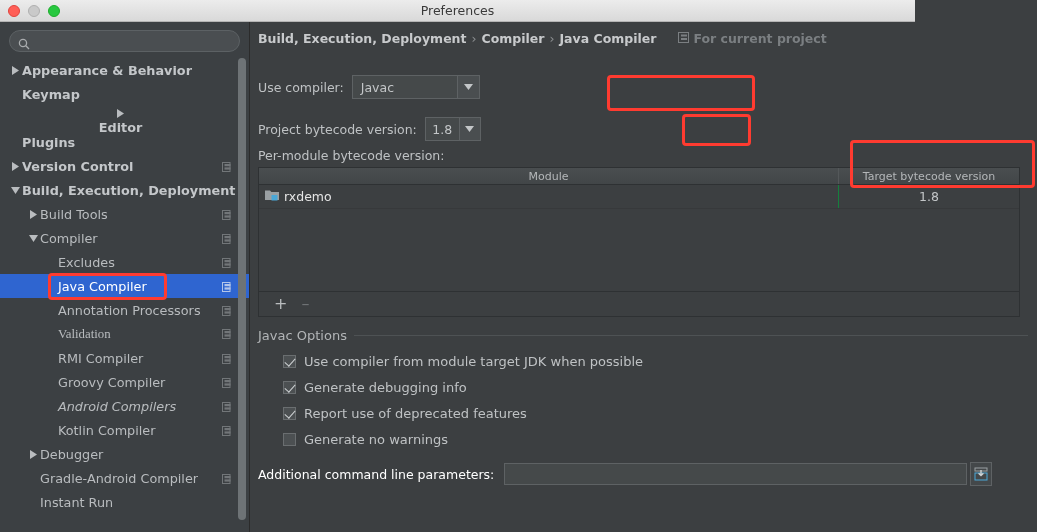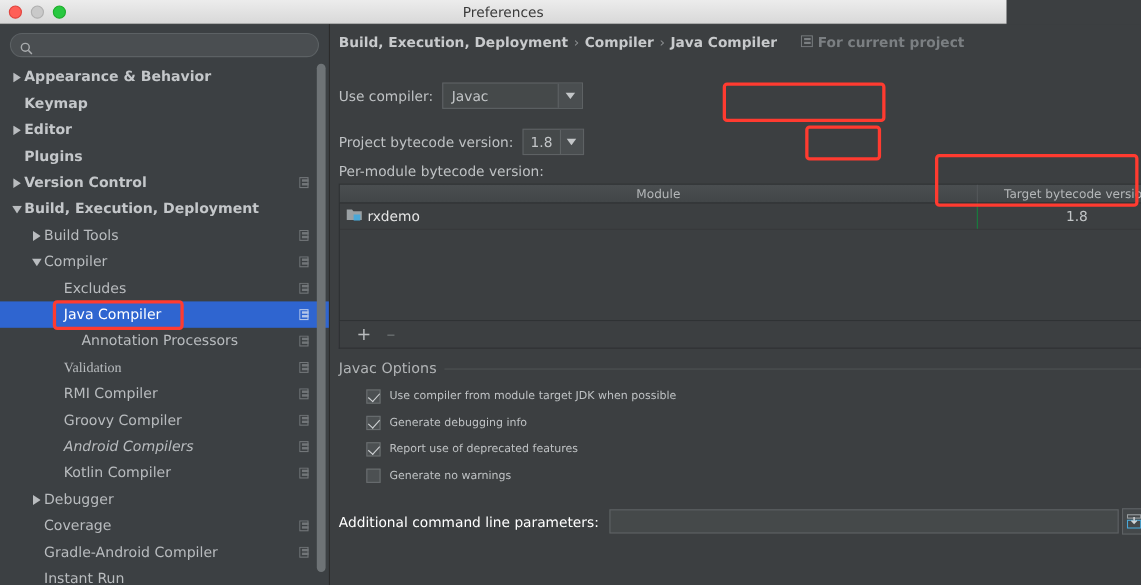--- a/index.html
+++ b/index.html
@@ -33,21 +33,21 @@
 
   
   #body-wrap {
     position: absolute; top: 22px; left: 0;
     width: 1037px; height: 510px;
     display: flex;
   }
 
   
   #sidebar {
-    width: 300px; height: 510px;
+    width: 250px; height: 510px;
     background: #3c4043;
     position: relative;
     overflow: hidden;
     border-right: 1px solid #2b2b2b;
   }
   #search-wrap { padding: 8px 9px 6px 9px; }
   #search-box {
     height: 22px;
     background: #4a4e51;
     border: 1px solid #5c6164;
@@ -183,21 +183,21 @@
     position: absolute; left: 8px; top: 306px;
     width: 770px;
   }
   #javac-title-row { display: flex; align-items: center; gap: 7px; }
   #javac-title { font-size: 13px; color: #b2b5b7; white-space: nowrap; }
   #javac-line { flex: 1; height: 1px; background: #4e5254; }
 
   .cb-row {
     display: flex; align-items: center; gap: 8px;
     margin-top: 11px; padding-left: 25px;
-    font-size: 10px; color: #bfc2c4;
+    font-size: 13px; color: #bfc2c4;
   }
   .cbox {
     width: 13px; height: 13px; flex: 0 0 13px;
     background: #4c5052; border: 1px solid #6a6e70;
     position: relative;
   }
   .cbox.checked::after {
     content: ""; position: absolute;
     left: 3px; top: 0px; width: 5px; height: 9px;
     border: solid #cfd2d4; border-width: 0 1.6px 1.6px 0;
@@ -267,21 +267,21 @@
             <svg width="7" height="9" viewBox="0 0 7 9">
               <polygon points="0,0 7,4.5 0,9" fill="#b9bcbf"></polygon>
             </svg>
           </span>
           <span class="tree-label">Appearance &amp; Behavior</span>
         </div>
         <div class="tree-row bold" style="padding-left: 8px;">
           <span class="arrow"></span>
           <span class="tree-label">Keymap</span>
         </div>
-        <div class="tree-row bold" style="padding-left: 8px;">
+        <div class="tree-row bold" style="padding-left: 8px; flex-direction: column;">
           <span class="arrow">
             <svg width="7" height="9" viewBox="0 0 7 9">
               <polygon points="0,0 7,4.5 0,9" fill="#b9bcbf"></polygon>
             </svg>
           </span>
           <span class="tree-label">Editor</span>
         </div>
         <div class="tree-row bold" style="padding-left: 8px;">
           <span class="arrow"></span>
           <span class="tree-label">Plugins</span>
@@ -344,21 +344,21 @@
         </div>
         <div class="tree-row selected" style="padding-left: 44px;">
           <span class="arrow"></span>
           <span class="tree-label">Java Compiler</span>
           <span class="mod-icon"><svg width="11" height="11" viewBox="0 0 11 11">
               <rect x="0.5" y="0.5" width="7.5" height="9" fill="none" stroke="#dfe5f2"></rect>
               <rect x="2.5" y="2" width="6" height="2.2" fill="#dfe5f2"></rect>
               <rect x="2.5" y="5.4" width="6" height="2.2" fill="#dfe5f2"></rect>
             </svg></span>
         </div>
-        <div class="tree-row" style="padding-left: 44px; gap: 16px;">
+        <div class="tree-row" style="padding-left: 44px;">
           <span class="arrow"></span>
           <span class="tree-label">Annotation Processors</span>
           <span class="mod-icon"><svg width="11" height="11" viewBox="0 0 11 11">
               <rect x="0.5" y="0.5" width="7.5" height="9" fill="none" stroke="#85898c"></rect>
               <rect x="2.5" y="2" width="6" height="2.2" fill="#85898c"></rect>
               <rect x="2.5" y="5.4" width="6" height="2.2" fill="#85898c"></rect>
             </svg></span>
         </div>
         <div class="tree-row" style="padding-left: 44px; font-family: Liberation Serif, serif;">
           <span class="arrow"></span>
@@ -405,29 +405,20 @@
               <rect x="2.5" y="5.4" width="6" height="2.2" fill="#85898c"></rect>
             </svg></span>
         </div>
         <div class="tree-row" style="padding-left: 26px;">
           <span class="arrow">
             <svg width="7" height="9" viewBox="0 0 7 9">
               <polygon points="0,0 7,4.5 0,9" fill="#b9bcbf"></polygon>
             </svg>
           </span>
           <span class="tree-label">Debugger</span>
-        </div>
-        <div class="tree-row" style="padding-left: 26px;">
-          <span class="arrow"></span>
-          <span class="tree-label">Coverage</span>
-          <span class="mod-icon"><svg width="11" height="11" viewBox="0 0 11 11">
-              <rect x="0.5" y="0.5" width="7.5" height="9" fill="none" stroke="#85898c"></rect>
-              <rect x="2.5" y="2" width="6" height="2.2" fill="#85898c"></rect>
-              <rect x="2.5" y="5.4" width="6" height="2.2" fill="#85898c"></rect>
-            </svg></span>
         </div>
         <div class="tree-row" style="padding-left: 26px;">
           <span class="arrow"></span>
           <span class="tree-label">Gradle-Android Compiler</span>
           <span class="mod-icon"><svg width="11" height="11" viewBox="0 0 11 11">
               <rect x="0.5" y="0.5" width="7.5" height="9" fill="none" stroke="#85898c"></rect>
               <rect x="2.5" y="2" width="6" height="2.2" fill="#85898c"></rect>
               <rect x="2.5" y="5.4" width="6" height="2.2" fill="#85898c"></rect>
             </svg></span>
         </div>

